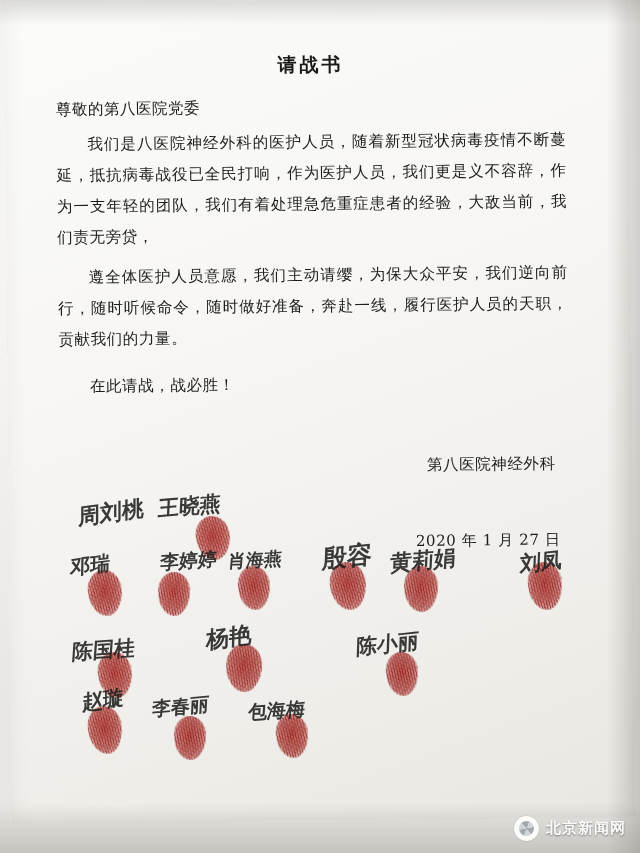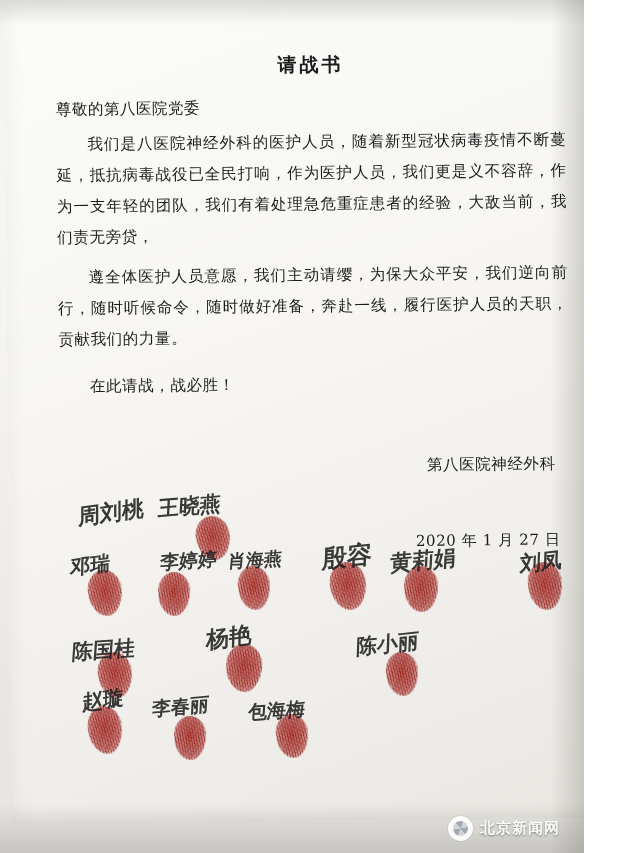--- a/index.html
+++ b/index.html
@@ -8,21 +8,21 @@
     background: #fff;
   }
   body {
     width: 640px;
     height: 853px;
     overflow: hidden;
     font-family: "Liberation Serif", serif;
   }
   .photo {
     position: relative;
-    width: 584px;
+    width: 640px;
     height: 853px;
     background: #efeeec;
     overflow: hidden;
   }
   
   .photo-bg {
     position: absolute;
     inset: 0;
     background:
       radial-gradient(ellipse 120% 70% at 50% 20%, #fdfdfb 0%, #f3f2ef 55%, #e7e6e2 100%);
@@ -152,21 +152,21 @@
         rgba(150,26,24,0.62) 1.1px,
         rgba(205,90,80,0.10) 1.1px,
         rgba(205,90,80,0.10) 2.6px),
       radial-gradient(ellipse at 50% 45%, rgba(176,40,35,0.80) 0%, rgba(176,40,35,0.55) 55%, rgba(190,90,82,0.18) 85%, rgba(200,120,110,0.04) 100%);
     filter: blur(0.25px);
     mix-blend-mode: multiply;
   }
 
   .watermark {
     position: absolute;
-    right: 24px;
+    right: 14px;
     bottom: 12px;
     display: flex;
     align-items: center;
     gap: 7px;
     opacity: 0.92;
     margin-top: 21px;
   }
   .wm-logo {
     width: 25px;
     height: 25px;

